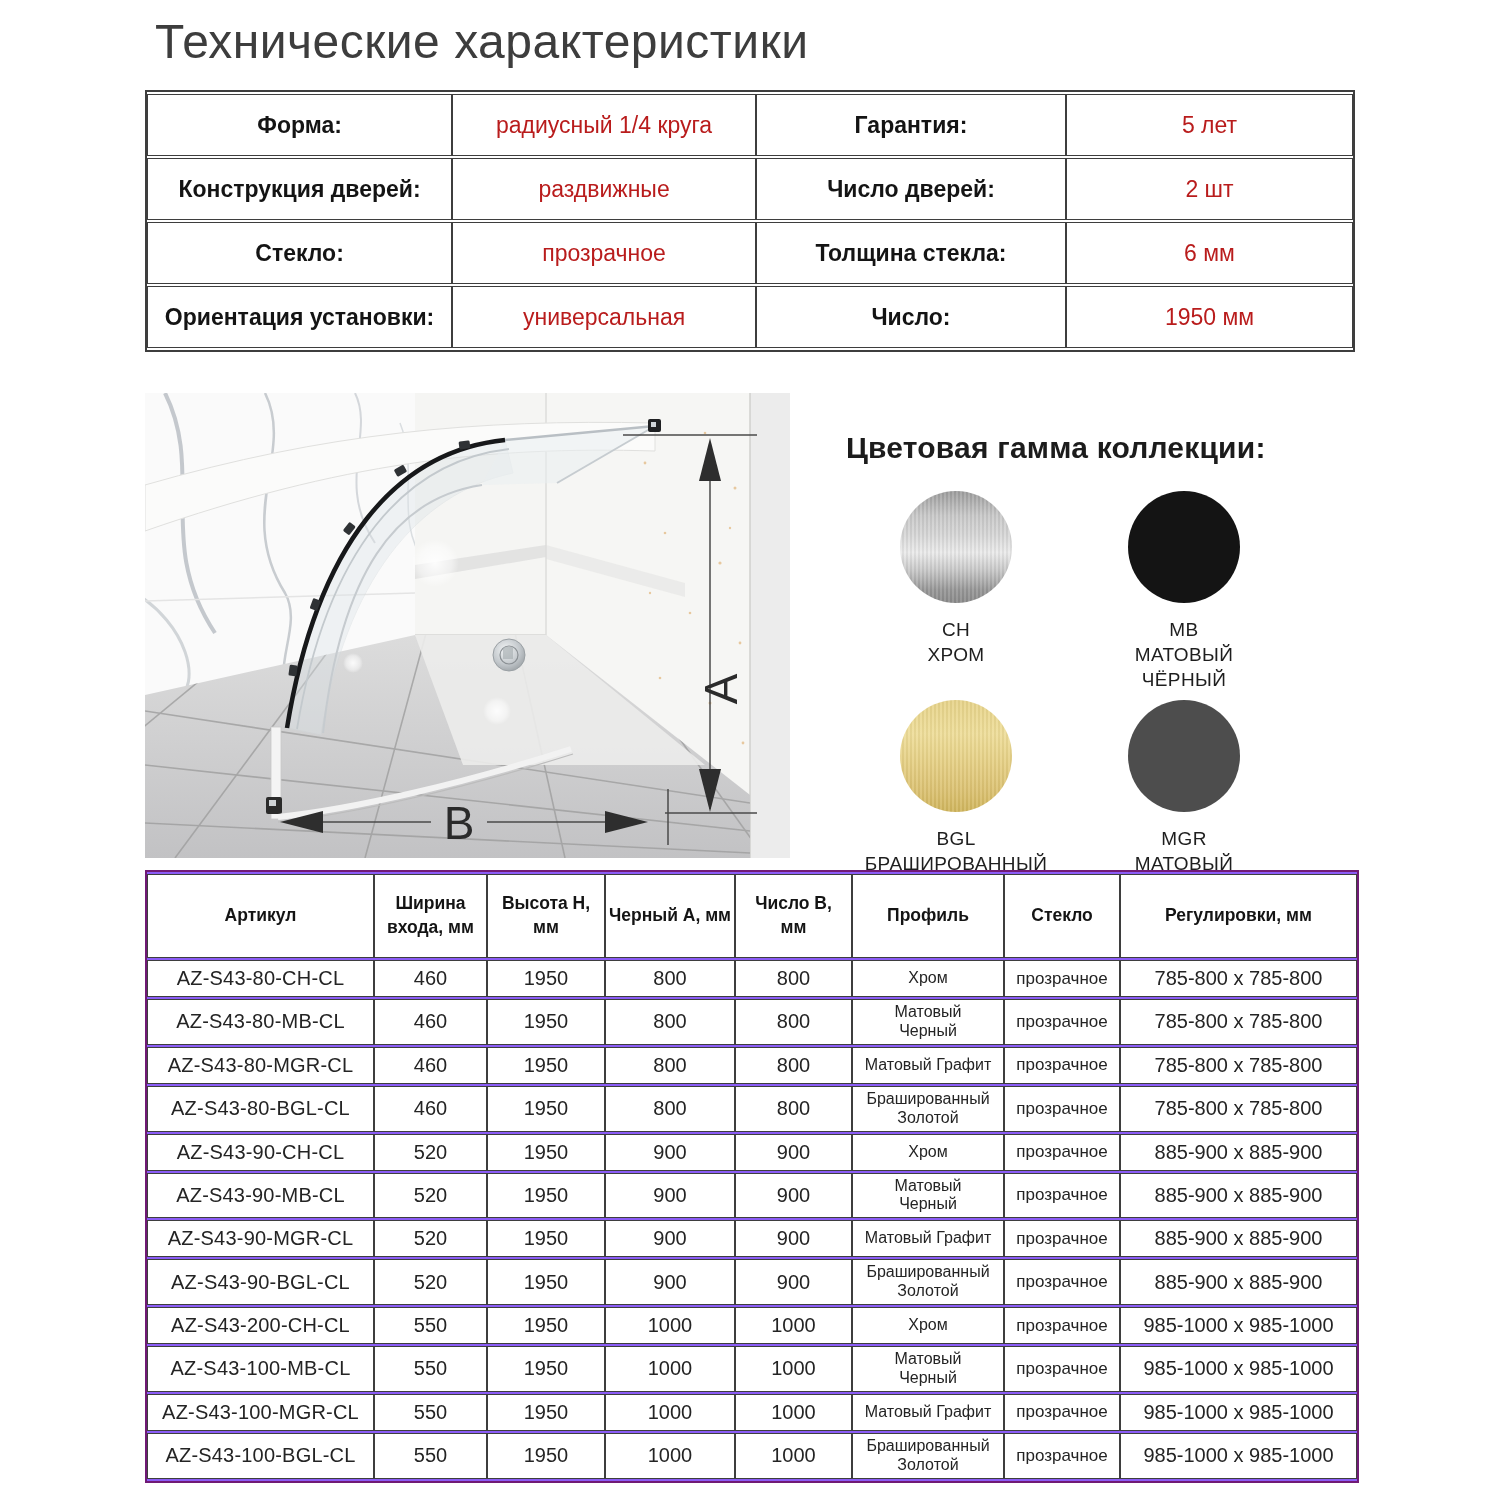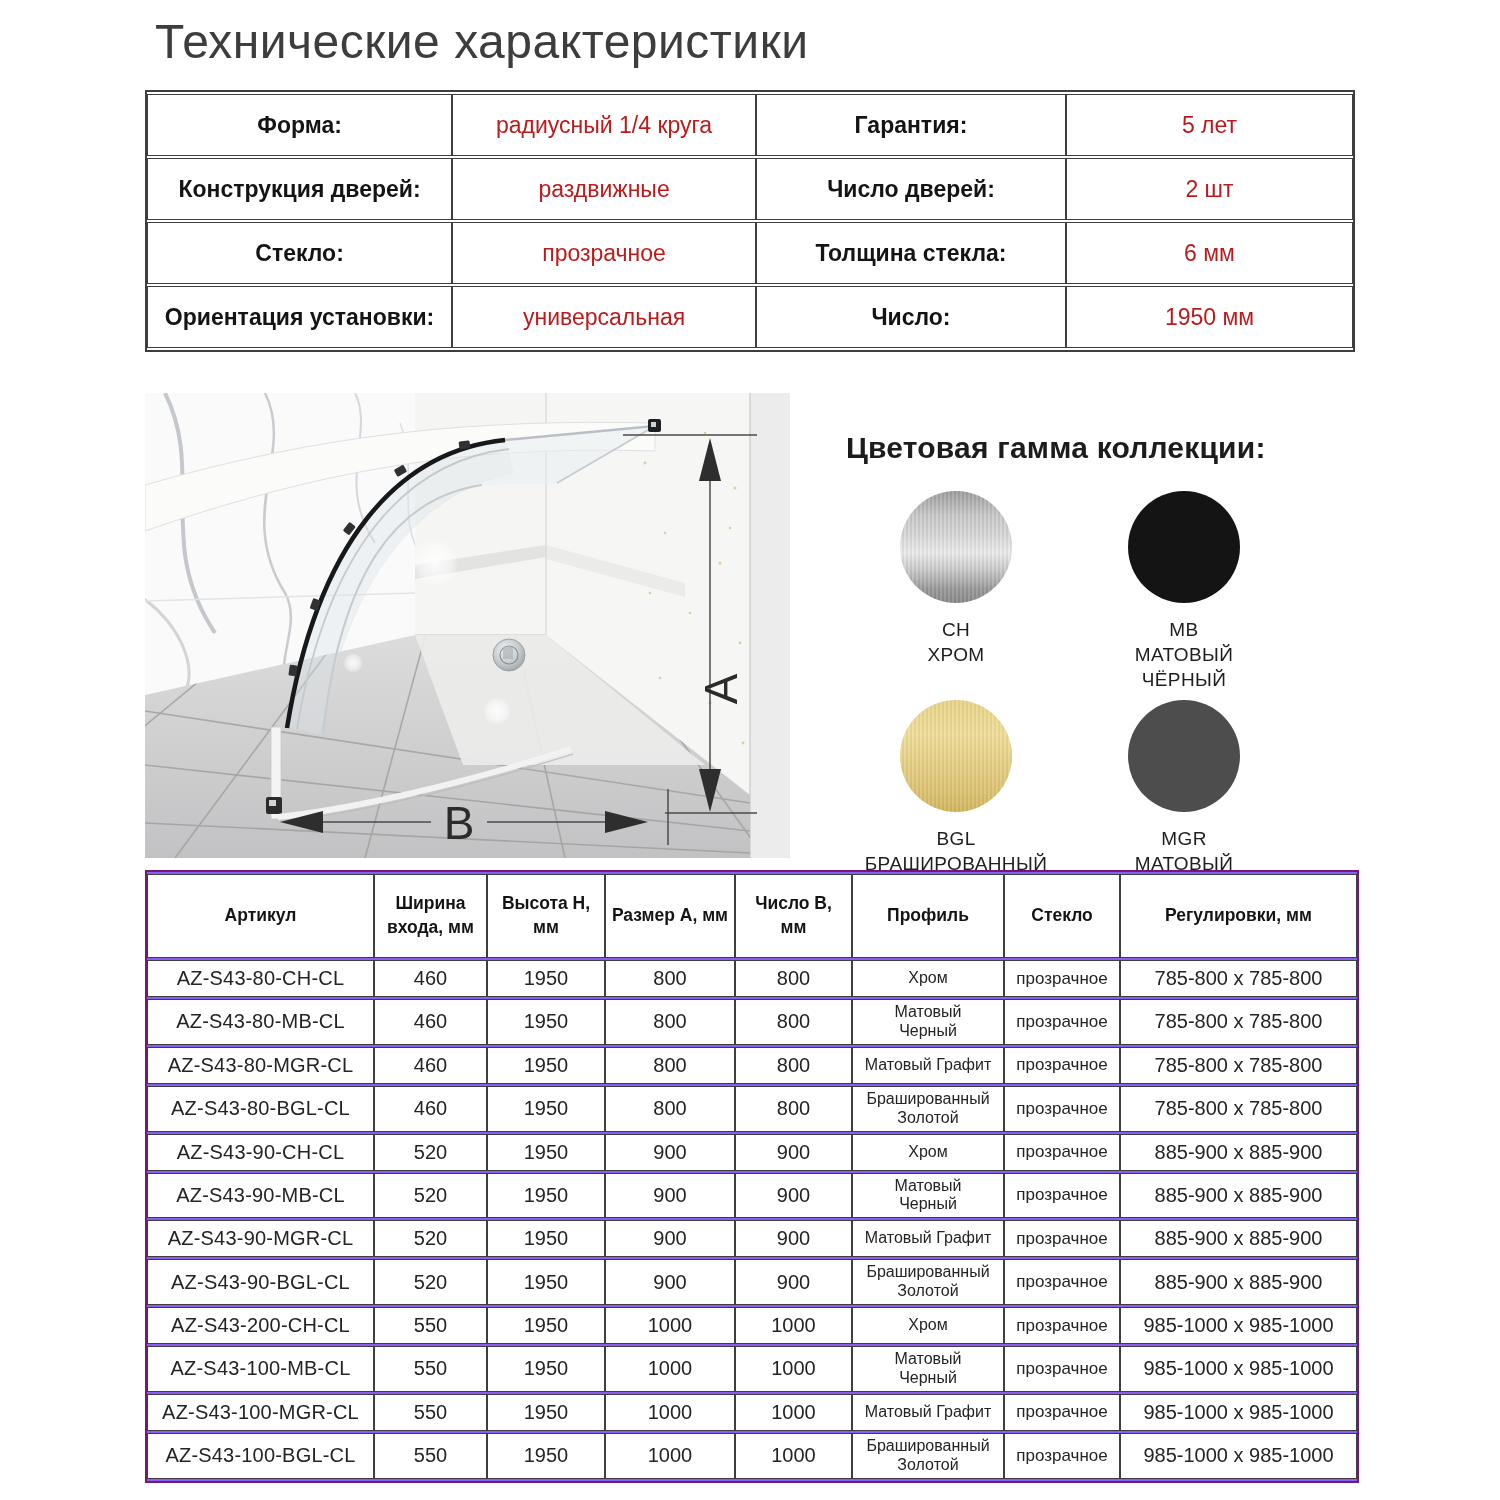--- a/index.html
+++ b/index.html
@@ -264,21 +264,21 @@
         <col style="width:116px">
         <col style="width:237px">
     </colgroup>
     <thead>
         <tr id="products-head-row">
           <th class="c0">Артикул</th>
           <th class="c1">Ширина
 входа, мм</th>
           <th class="c2">Высота H,
 мм</th>
-          <th class="c3">Размер A, мм</th>
+          <th class="c3">Черный A, мм</th>
           <th class="c4">Число B,
 мм</th>
           <th class="c5">Профиль</th>
           <th class="c6">Стекло</th>
           <th class="c7">Регулировки, мм</th>
         </tr>
       </thead>
     <tbody id="products-tbody">
         <tr>
           <td class="c0">AZ-S43-80-CH-CL</td>

